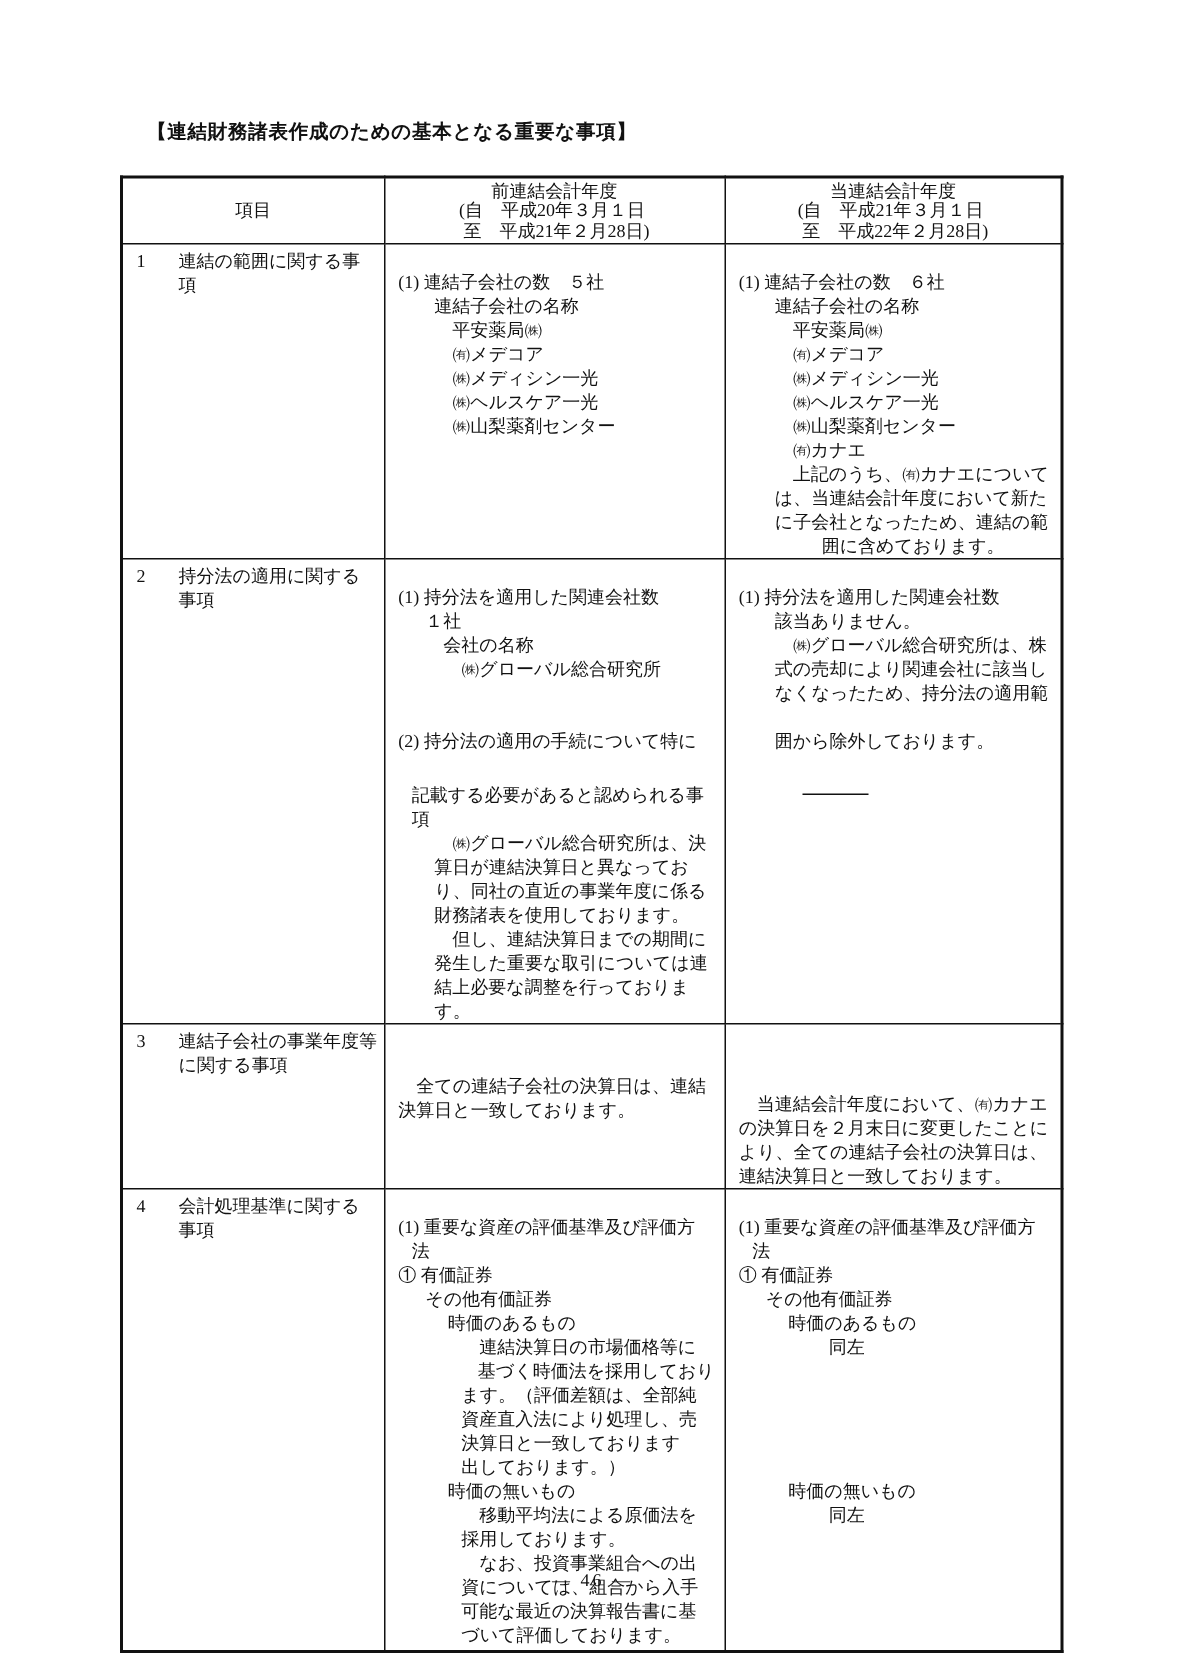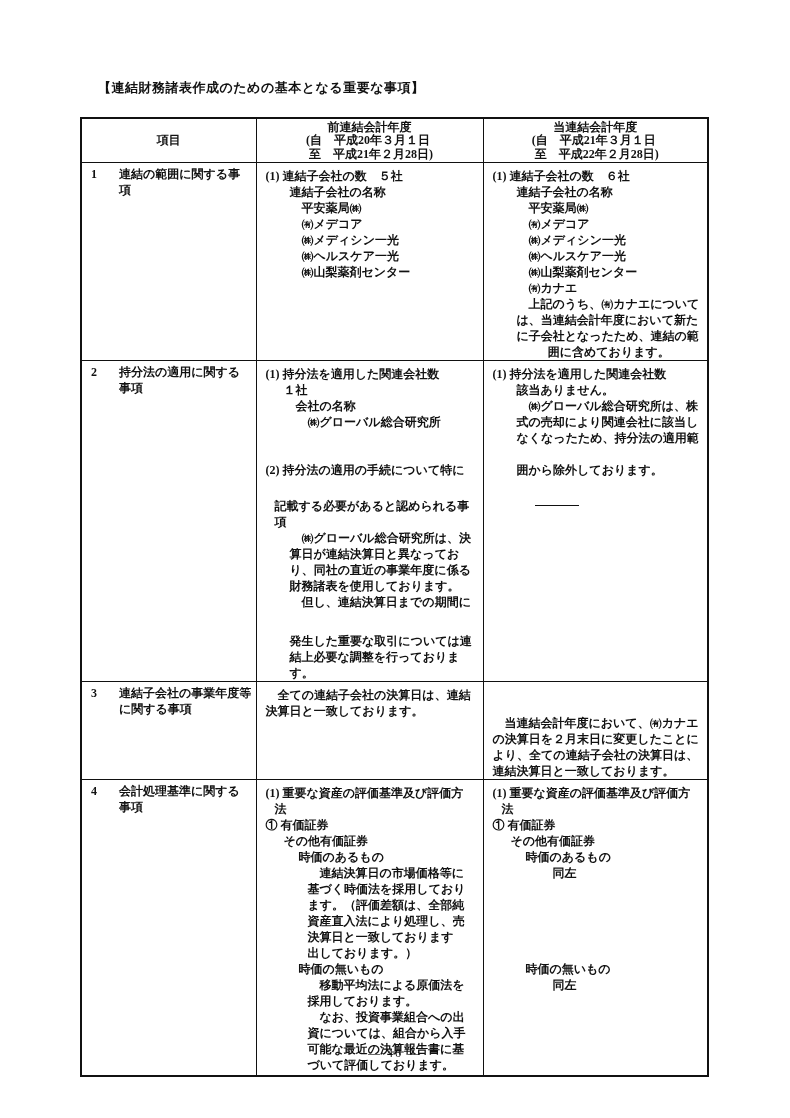--- a/index.html
+++ b/index.html
@@ -23,40 +23,40 @@
     border-collapse:collapse;
     table-layout:fixed;
     border:2px solid #111;
   }
   table.notes col.c-item{width:175px;}
   table.notes col.c-prev{width:227px;}
   table.notes col.c-curr{width:225px;}
   table.notes th,table.notes td{
     border:1px solid #111;
     vertical-align:top;
-    font-weight:bold;
+    font-weight:normal;
     font-size:12px;
   }
   table.notes th{
     height:41px;
     text-align:center;
     vertical-align:middle;
     line-height:13.5px;
     padding:1px 2px;
   }
   .date-block{display:inline-block;text-align:left;white-space:pre;line-height:13.5px;}
   .year-title{line-height:14px;}
   td.item-cell{
     padding:3px 4px 0 9px;
   }
   .item-flex{display:flex;align-items:flex-start;}
   .row-no{flex:0 0 28px;line-height:16px;}
   .row-item{flex:1;line-height:16px;}
   td.content-cell{
-    padding:5px 6px 0 9px;
+    padding:17px 6px 0 9px;
   }
   .line{line-height:16px;white-space:pre;min-height:16px;}
   .rule{
     display:inline-block;width:44px;height:11px;
     border-bottom:1px solid #111;
   }
   tr.row-1 td{height:192px;}
   tr.row-2 td{height:273px;}
   tr.row-3 td{height:76px;}
   tr.row-4 td{height:290px;}
@@ -140,21 +140,21 @@
             <div class="line">&nbsp;</div>
             <div class="line">&nbsp;</div>
             <div class="line">(2) 持分法の適用の手続について特に</div>
             <div class="line" style="padding-left: 9px; margin-top: 20px;">記載する必要があると認められる事</div>
             <div class="line" style="padding-left: 9px;">項</div>
             <div class="line" style="padding-left: 36px;">㈱グローバル総合研究所は、決</div>
             <div class="line" style="padding-left: 24px;">算日が連結決算日と異なってお</div>
             <div class="line" style="padding-left: 24px;">り、同社の直近の事業年度に係る</div>
             <div class="line" style="padding-left: 24px;">財務諸表を使用しております。</div>
             <div class="line" style="padding-left: 36px;">但し、連結決算日までの期間に</div>
-            <div class="line" style="padding-left: 24px; margin-top: 23px;">発生した重要な取引については連</div>
+            <div class="line" style="padding-left: 24px;">発生した重要な取引については連</div>
             <div class="line" style="padding-left: 24px;">結上必要な調整を行っておりま</div>
             <div class="line" style="padding-left: 24px;">す。</div>
           </td>
           <td class="content-cell">
             <div class="line">(1) 持分法を適用した関連会社数</div>
             <div class="line" style="padding-left: 24px;">該当ありません。</div>
             <div class="line" style="padding-left: 36px;">㈱グローバル総合研究所は、株</div>
             <div class="line" style="padding-left: 24px;">式の売却により関連会社に該当し</div>
             <div class="line" style="padding-left: 24px;">なくなったため、持分法の適用範</div>
             <div class="line" style="padding-left: 24px; margin-top: 16px;">囲から除外しております。</div>
@@ -163,21 +163,21 @@
           </td>
         </tr>
         <tr class="row-3">
           <td class="item-cell">
             <div class="item-flex">
               <span class="row-no">3</span>
               <span class="row-item">連結子会社の事業年度等に関する事項</span>
             </div>
           </td>
           <td class="content-cell">
-            <div class="line" style="padding-left: 12px;">全ての連結子会社の決算日は、連結</div>
+            <div class="line" style="padding-left: 12px; margin-top: 16px;">全ての連結子会社の決算日は、連結</div>
             <div class="line">決算日と一致しております。</div>
           </td>
           <td class="content-cell">
             <div class="line" style="padding-left: 12px; margin-top: 28px;">当連結会計年度において、㈲カナエ</div>
             <div class="line">の決算日を２月末日に変更したことに</div>
             <div class="line">より、全ての連結子会社の決算日は、</div>
             <div class="line">連結決算日と一致しております。</div>
           </td>
         </tr>
         <tr class="row-4">
@@ -187,21 +187,21 @@
               <span class="row-item">会計処理基準に関する事項</span>
             </div>
           </td>
           <td class="content-cell">
             <div class="line">(1) 重要な資産の評価基準及び評価方</div>
             <div class="line" style="padding-left: 9px;">法</div>
             <div class="line">① 有価証券</div>
             <div class="line" style="padding-left: 18px;">その他有価証券</div>
             <div class="line" style="padding-left: 33px;">時価のあるもの</div>
             <div class="line" style="padding-left: 54px;">連結決算日の市場価格等に</div>
-            <div class="line" style="padding-left: 42px;">基づく時価法を採用しており</div>
+            <div class="line" style="padding-left: 42px; text-align: right;">基づく時価法を採用しており</div>
             <div class="line" style="padding-left: 42px;">ます。（評価差額は、全部純</div>
             <div class="line" style="padding-left: 42px;">資産直入法により処理し、売</div>
             <div class="line" style="padding-left: 42px;">決算日と一致しております</div>
             <div class="line" style="padding-left: 42px;">出しております。）</div>
             <div class="line" style="padding-left: 33px;">時価の無いもの</div>
             <div class="line" style="padding-left: 54px;">移動平均法による原価法を</div>
             <div class="line" style="padding-left: 42px;">採用しております。</div>
             <div class="line" style="padding-left: 54px;">なお、投資事業組合への出</div>
             <div class="line" style="padding-left: 42px;">資については、組合から入手</div>
             <div class="line" style="padding-left: 42px;">可能な最近の決算報告書に基</div>

